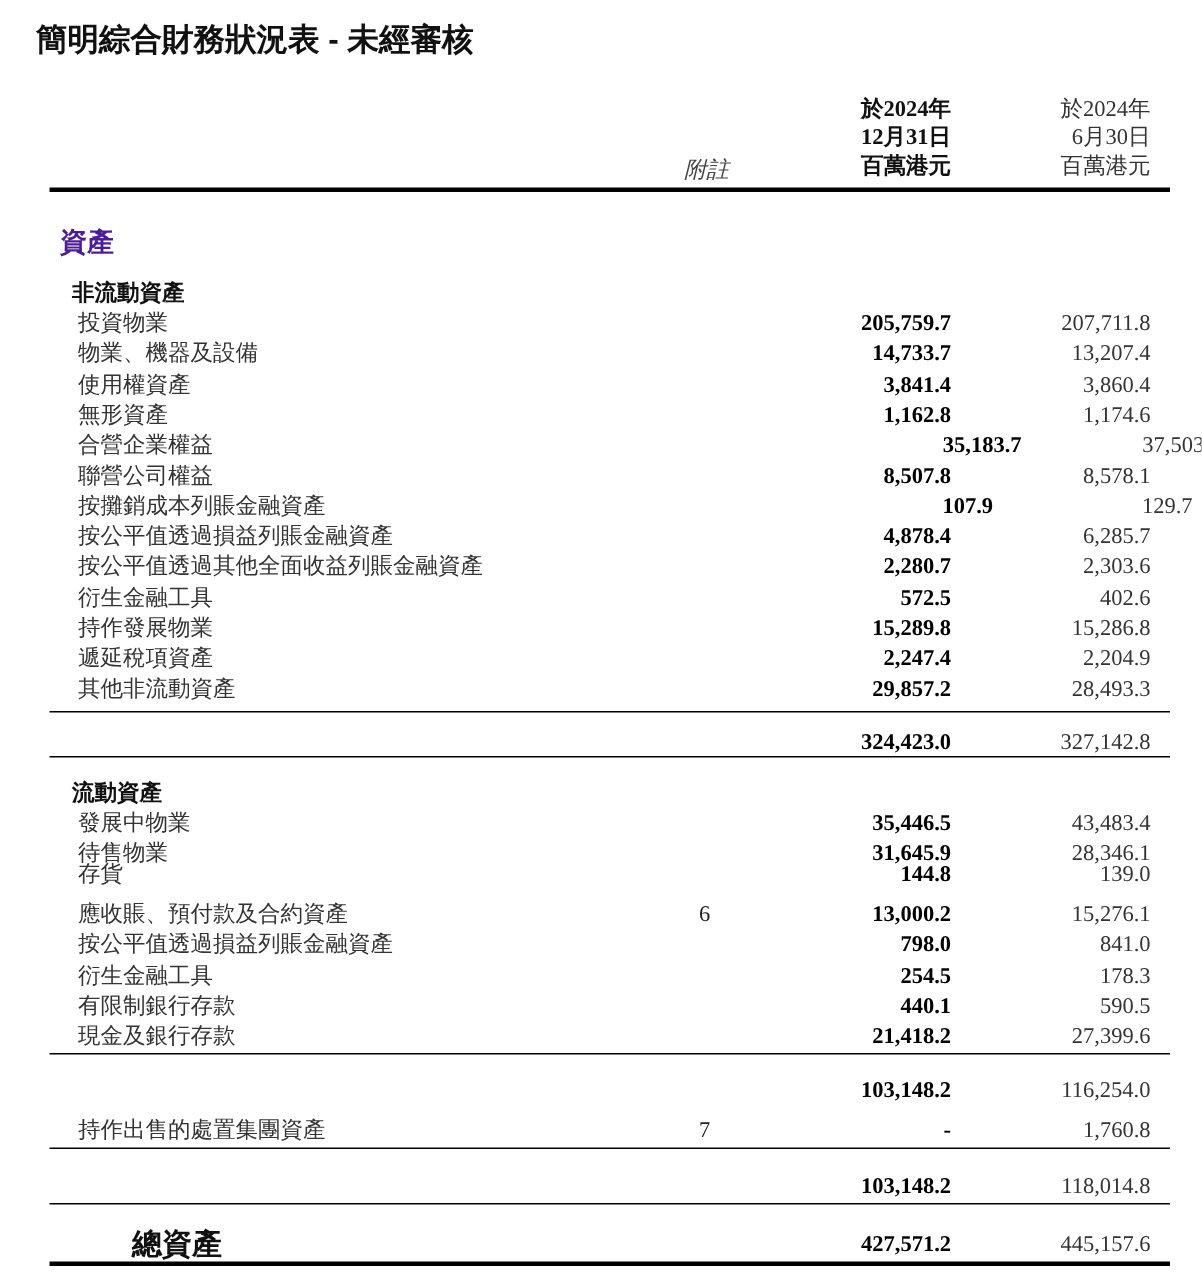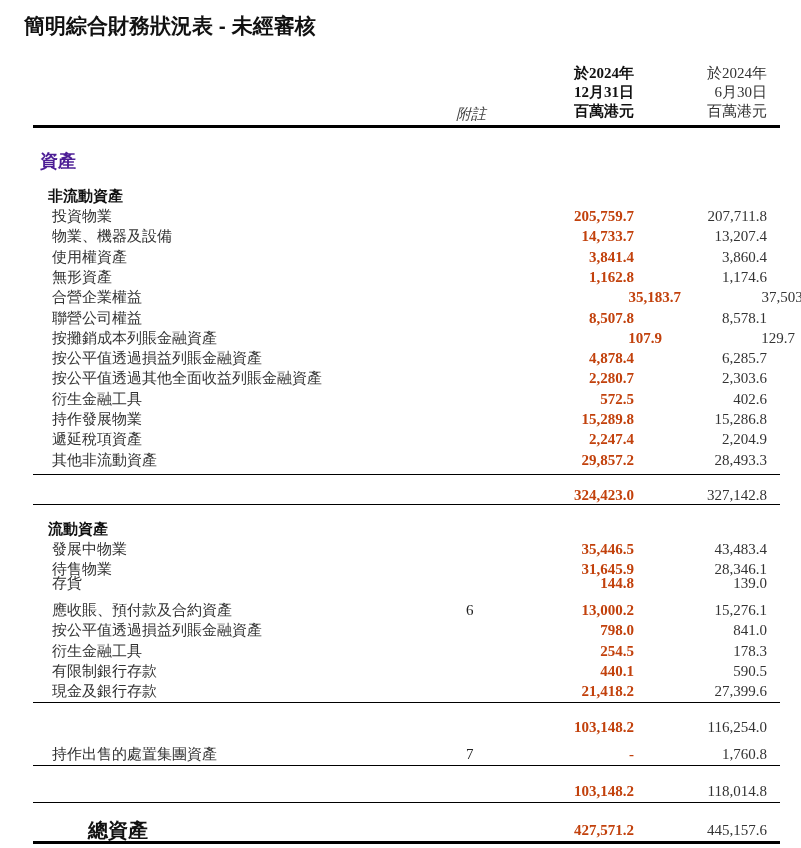--- a/index.html
+++ b/index.html
@@ -11,21 +11,21 @@
     .hdr.cur { right:167px; top:64px; font-weight:bold; color:#111; }
     .hdr.prev { right:34px; top:64px; color:#333; }
     .hdr.note { left:456px; top:105px; font-style:italic; color:#444; text-align:left; }
     .rule { position:absolute; left:33px; width:747px; background:#000; }
     .rule.thick { height:3px; }
     .rule.thin { height:1px; }
     .row { position:absolute; left:0; width:801px; height:20px; font-size:15px; line-height:20px; }
     .row .lbl { position:absolute; left:52px; color:#333; white-space:nowrap; }
     .row .lbl.head { left:48px; font-weight:bold; color:#111; font-family:"Liberation Sans","DejaVu Sans",sans-serif; }
     .row .note { position:absolute; left:466px; color:#222; }
-    .row .cur { position:absolute; right:167px; font-weight:bold; color:#c2410c; text-align:right; }
+    .row .cur { position:absolute; right:167px; font-weight:bold; color:#000000; text-align:right; }
     .row .prev { position:absolute; right:34px; color:#333; text-align:right; }
     .section-title { position:absolute; left:40px; font-size:18px; font-weight:bold;
                      font-family:"Liberation Sans","DejaVu Sans",sans-serif; color:#4c1d95; }
   </style>
 </head>
 <body>
 
 <div class="title">簡明綜合財務狀況表 - 未經審核</div>
 
 <div class="hdr cur">

